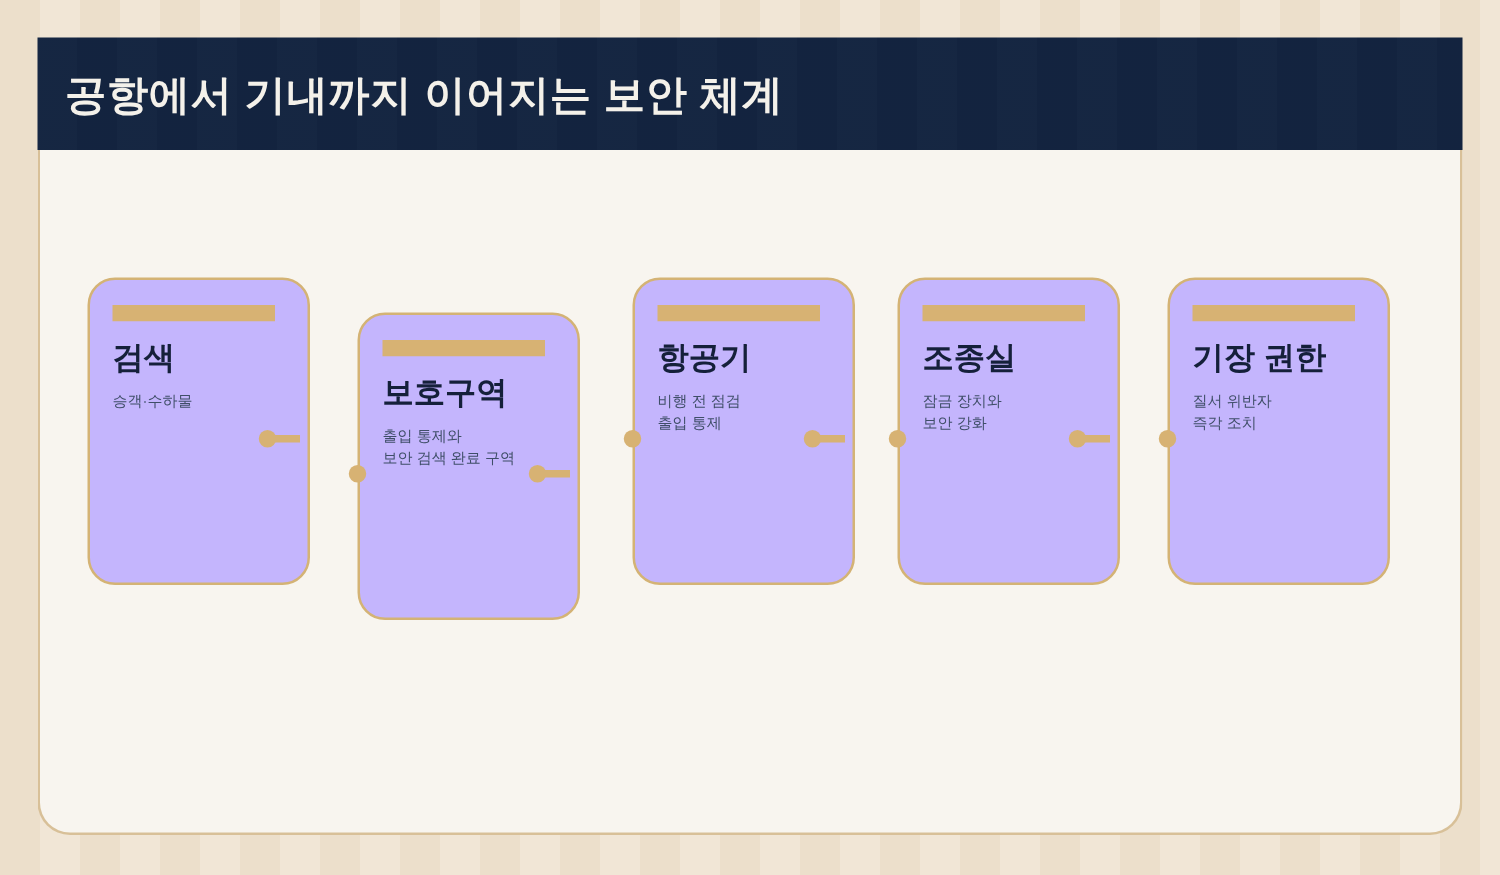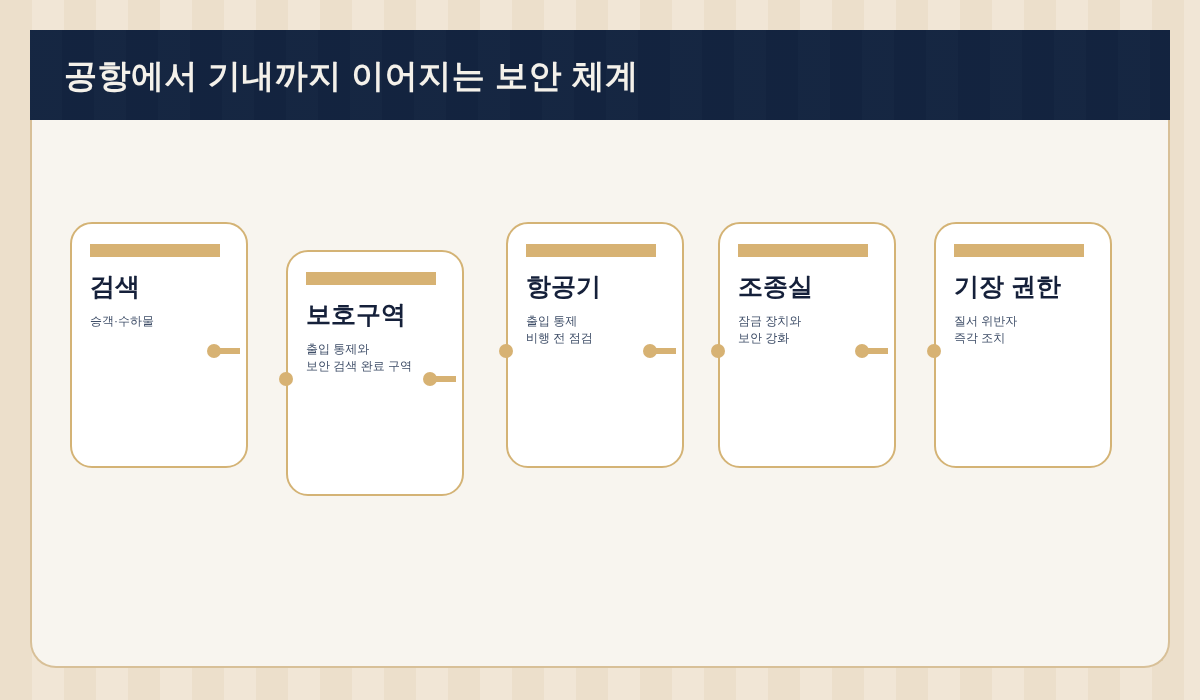--- a/index.html
+++ b/index.html
@@ -38,21 +38,21 @@
     background-image: repeating-linear-gradient(
       90deg,
       rgba(255,255,255,0.012) 0px,
       rgba(255,255,255,0.012) 32px,
       rgba(0,0,0,0.02) 32px,
       rgba(0,0,0,0.02) 64px
     );
     display: flex;
     align-items: center;
     box-sizing: border-box;
-    padding-left: 34px;
+    padding-left: 22px;
     z-index: 4;
   }
   #header-title {
     color: #f4f1ea;
     font-size: 33px;
     font-weight: bold;
     letter-spacing: 0.5px;
     white-space: nowrap;
     line-height: 1;
   }
@@ -81,21 +81,21 @@
     width: 1065px;
     height: 246px;
     z-index: 3;
   }
 
   .step-card {
     position: absolute;
     top: 0;
     width: 178px;
     height: 246px;
-    background-color: #ffffff;
+    background-color: #c4b5fd;
     border: 2.5px solid #d4b375;
     border-radius: 22px;
     box-sizing: border-box;
     padding: 20px 34px 0 18px;
   }
 
   .card-accent {
     width: 130px;
     height: 13px;
     background-color: #d7b273;
@@ -187,22 +187,22 @@
       <div class="connector-in"></div>
       <div class="connector">
         <div class="dot"></div>
         <div class="bar"></div>
       </div>
     </div>
 
     <div class="step-card" style="left:436px;">
       <div class="card-accent"></div>
       <div class="card-title">항공기</div>
+      <div class="card-desc">비행 전 점검</div>
       <div class="card-desc">출입 통제</div>
-      <div class="card-desc">비행 전 점검</div>
       <div class="connector-in"></div>
       <div class="connector">
         <div class="dot"></div>
         <div class="bar"></div>
       </div>
     </div>
 
     <div class="step-card" style="left:864px;">
       <div class="card-accent"></div>
       <div class="card-title">기장 권한</div>

